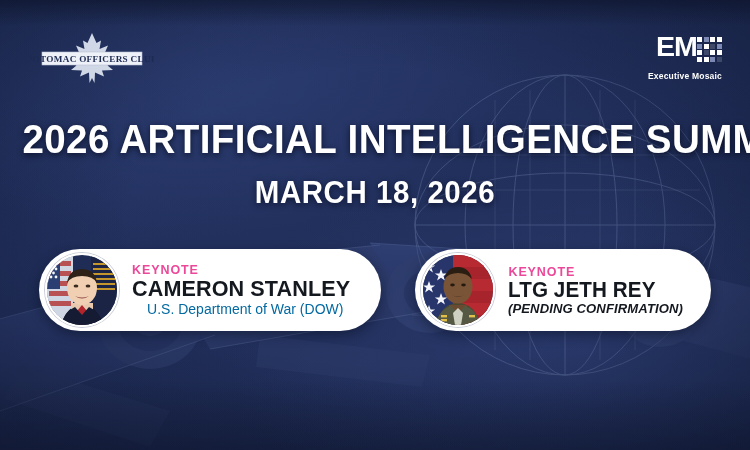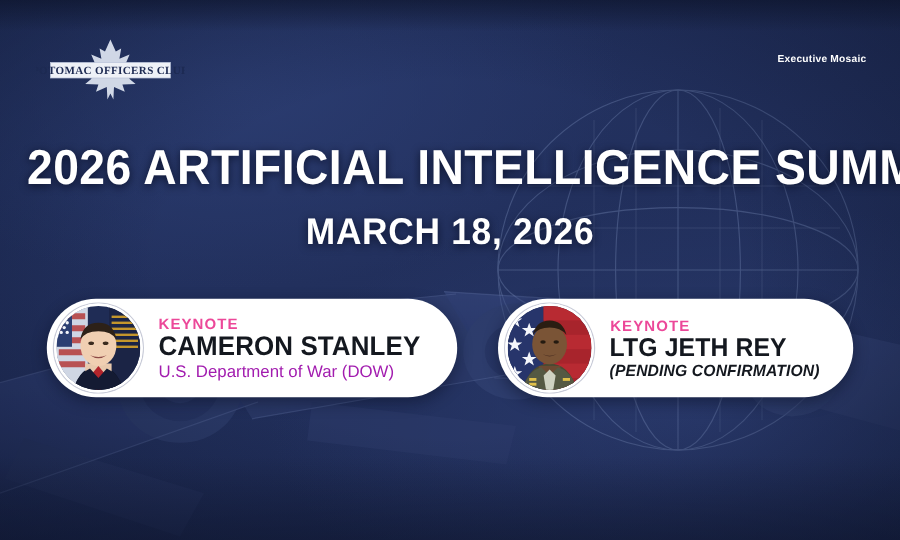--- a/index.html
+++ b/index.html
@@ -223,26 +223,27 @@
     font-weight: 700;
     font-style: italic;
     font-size: 13.5px;
     line-height: 15px;
     letter-spacing: 0.1px;
     transform: scaleX(0.97);
     transform-origin: left center;
     white-space: nowrap;
   }
   .sp-org {
-    color: #a21caf;
+    color: #0369a1;
     font-family: "Liberation Sans", sans-serif;
     font-weight: 400;
     font-size: 14px;
     line-height: 17px;
     white-space: nowrap;
+    margin-left: 15px;
   }
   .card.compact .sp-name { font-size: 21.5px; line-height: 22px; }
 </style>
 </head>
 <body>
 
 <div id="banner">
 
   <div class="bg-base"></div>
 
@@ -306,20 +307,41 @@
     <svg viewBox="0 0 124 56" xmlns="http://www.w3.org/2000/svg">
       <g>
         <path d="M62 3 L66.5 13 L71 10.5 L69.5 19 L78 15.5 L74.5 23.5 L84 22.5 L78 29.5 L86 31.5 L77.5 35.5 L83 40 L72 40.5 L74 46.5 L65 42.5 L64.5 53 L62 48 L59.5 53 L59 42.5 L50 46.5 L52 40.5 L41 40 L46.5 35.5 L38 31.5 L46 29.5 L40 22.5 L49.5 23.5 L46 15.5 L54.5 19 L53 10.5 L57.5 13 Z" fill="#dfe6f2" opacity="0.92"></path>
       </g>
       <rect x="12" y="22" width="100" height="13" fill="#eef1f7" stroke="#b9c3d8" stroke-width="0.6"></rect>
       <text x="62" y="31.6" text-anchor="middle" font-family="'Liberation Serif', serif" font-size="9.2" font-weight="700" fill="#1d2a52" letter-spacing="0.3">POTOMAC OFFICERS CLUB</text>
     </svg>
   </div>
 
   <div class="em-logo">
+    <div class="em-mark">
+      <span class="em-letters">EM</span>
+      <span class="em-grid">
+        <i class="em-cell"></i>
+          <i class="em-cell dim"></i>
+          <i class="em-cell"></i>
+          <i class="em-cell"></i>
+        <i class="em-cell dim"></i>
+          <i class="em-cell"></i>
+          <i class="em-cell off"></i>
+          <i class="em-cell dim"></i>
+        <i class="em-cell"></i>
+          <i class="em-cell off"></i>
+          <i class="em-cell"></i>
+          <i class="em-cell"></i>
+        <i class="em-cell"></i>
+          <i class="em-cell"></i>
+          <i class="em-cell dim"></i>
+          <i class="em-cell off"></i>
+      </span>
+    </div>
     <div class="em-name">Executive Mosaic</div>
   </div>
 
   <div class="headline">2026 ARTIFICIAL INTELLIGENCE SUMMIT</div>
   <div class="subhead">MARCH 18, 2026</div>
 
   <div class="cards">
 
     <div class="card">
       <div class="portrait">

